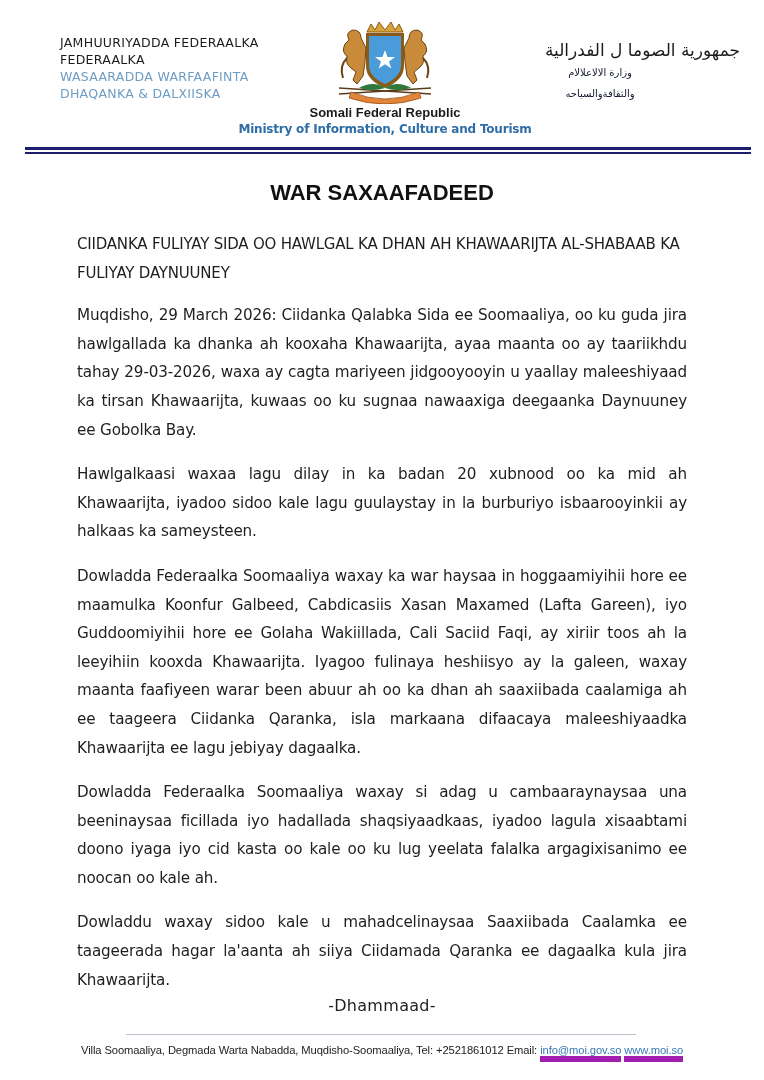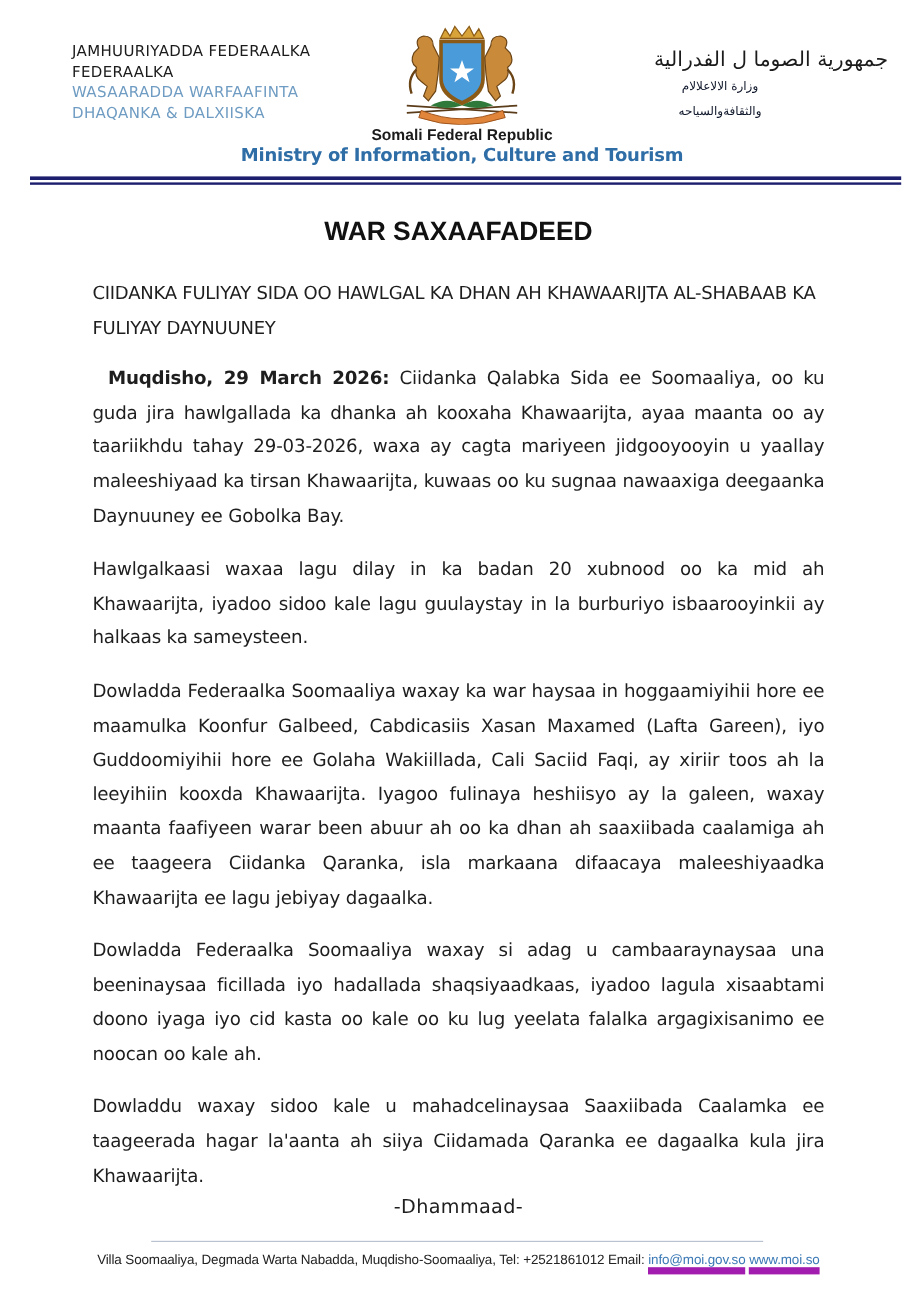--- a/index.html
+++ b/index.html
@@ -7,36 +7,36 @@
 
     .header { position: absolute; left: 0; top: 0; width: 764px; height: 160px; }
     .hdr-left { position: absolute; left: 60px; top: 34px; width: 228px; font-family: "DejaVu Sans", sans-serif; font-size: 12.5px; line-height: 17px; letter-spacing: 0.3px; }
     .hdr-left .dark { color: #1b1b1b; }
     .hdr-left .light { color: #6f9cc2; }
 
     .emblem { position: absolute; left: 333px; top: 18px; width: 104px; height: 86px; }
 
     .hdr-center { position: absolute; left: 200px; top: 104px; width: 370px; text-align: center; }
     .hdr-center .rep { font-family: Liberation Sans, sans-serif; font-weight: bold; font-size: 13px; color: #1b1b1b; line-height: 17px; }
-    .hdr-center .min { font-family: "DejaVu Sans", sans-serif; font-weight: bold; font-size: 15px; color: #2e6da6; line-height: 17px; letter-spacing: -0.2px; }
+    .hdr-center .min { font-family: "DejaVu Sans", sans-serif; font-weight: bold; font-size: 12px; color: #2e6da6; line-height: 17px; letter-spacing: -0.2px; }
 
     .hdr-right { position: absolute; left: 500px; top: 38px; width: 240px; text-align: right; direction: rtl; font-family: "DejaVu Sans", sans-serif; }
     .hdr-right .ar1 { font-size: 17px; color: #1b1b1b; line-height: 24px; text-align: right; }
     .hdr-right .ar2 { font-size: 10px; color: #0f172a; line-height: 21px; text-align: center; margin-right: 40px; }
 
     .rule { position: absolute; left: 25px; width: 726px; background: #1d1f6e; }
     .rule.r1 { top: 147px; height: 3px; }
     .rule.r2 { top: 152px; height: 2px; }
 
     .title { position: absolute; left: 0; top: 180px; width: 764px; text-align: center; font-family: "Liberation Sans", sans-serif; font-weight: bold; font-size: 22px; color: #111; }
 
     .content { position: absolute; left: 77px; top: 230px; width: 610px; font-family: "DejaVu Sans", sans-serif; font-size: 15.2px; line-height: 28.6px; color: #1e1e1e; }
     .headline { margin: 0 0 14px 0; text-align: left; font-size: 15px; letter-spacing: -0.2px; }
     .para { margin: 0 0 16px 0; text-align: justify; letter-spacing: -0.15px; }
-    .para .lead { font-weight: bold; margin-left: 13px; }
+    .para .lead { font-weight: normal; }
 
     .closing { position: absolute; left: 0; top: 996px; width: 764px; text-align: center; font-family: "DejaVu Sans", sans-serif; font-size: 16px; color: #1e1e1e; letter-spacing: 0.3px; }
     .foot-rule { position: absolute; left: 126px; top: 1034px; width: 510px; height: 1px; background: #b9c3cf; }
     .footer { position: absolute; left: 0; top: 1044px; width: 764px; text-align: center; font-family: "Liberation Sans", sans-serif; font-size: 11.2px; color: #222; white-space: nowrap; letter-spacing: -0.1px; }
     .footer a { color: #3a78b5; text-decoration: none; border-bottom: 6px solid #a21caf; }
   </style>
 </head>
 <body>
 
 <div class="header">

